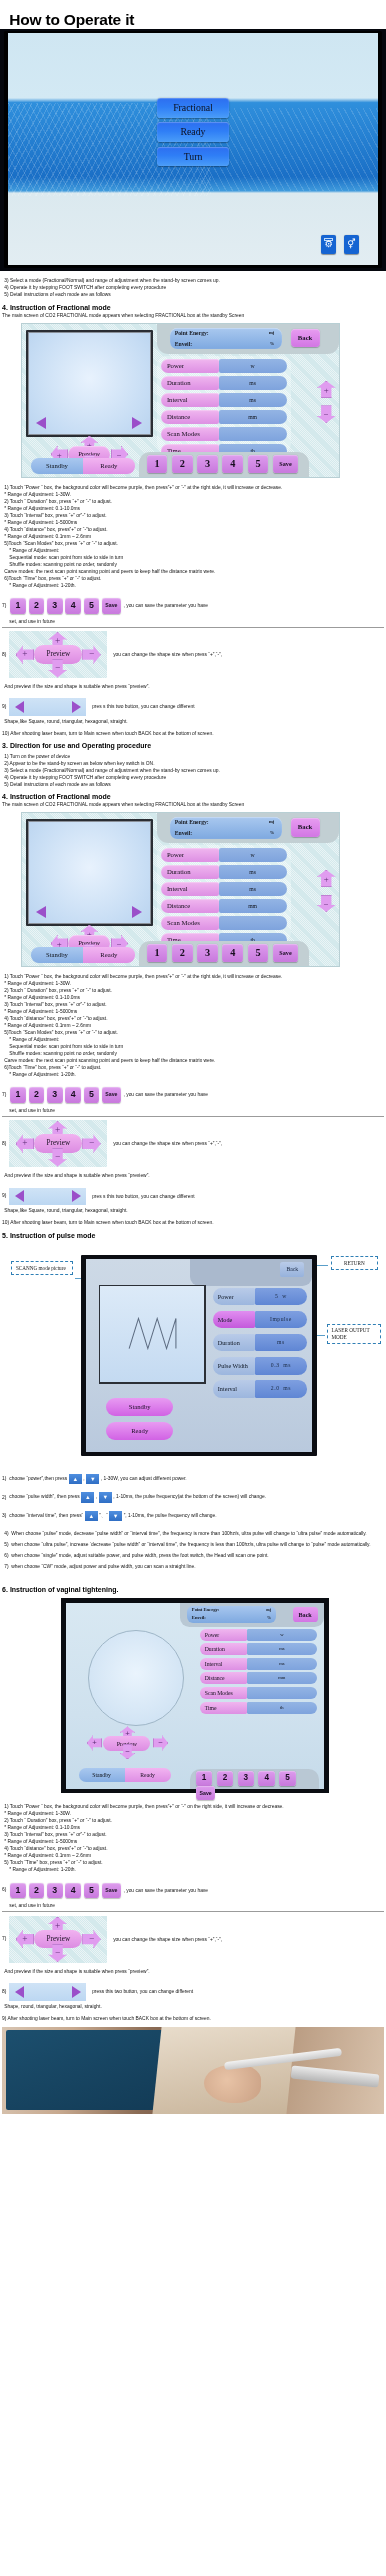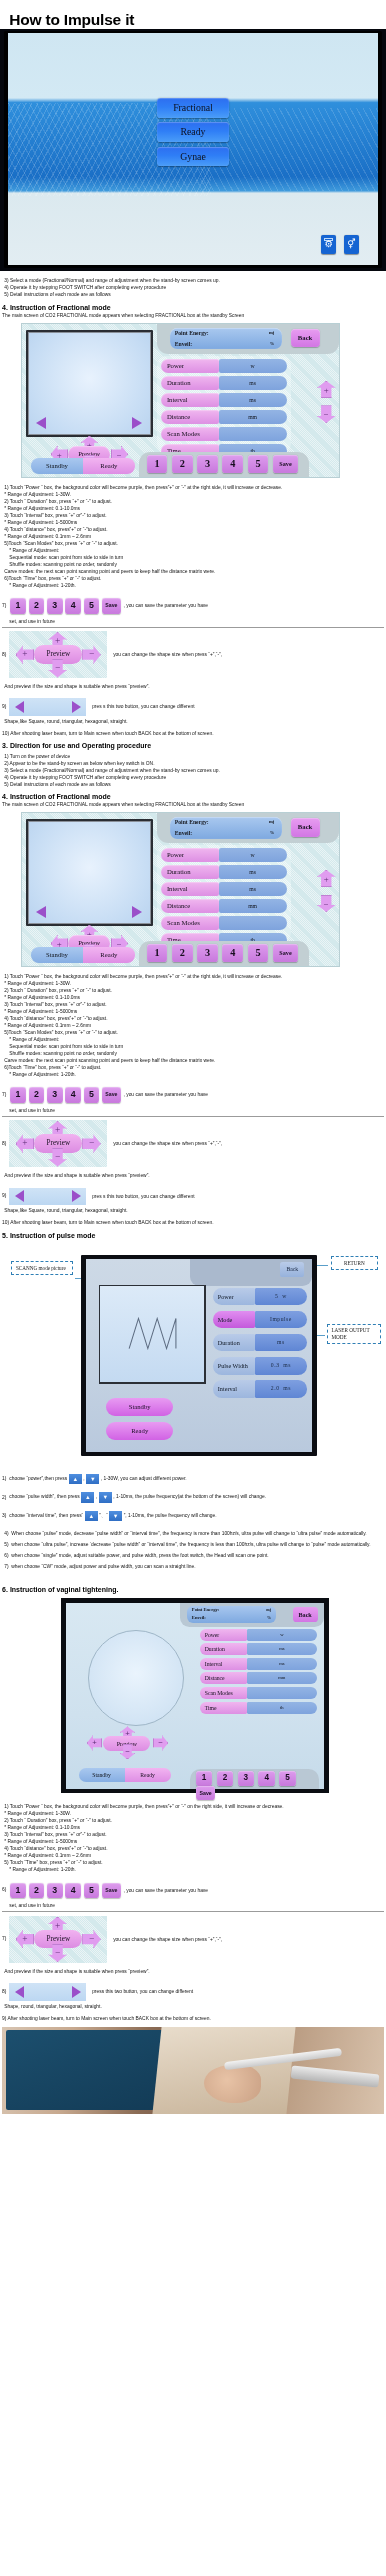--- a/index.html
+++ b/index.html
@@ -415,31 +415,31 @@
     position:absolute; left:202px; top:38px; width:57px; height:38px;
     background:radial-gradient(circle at 40% 40%,#e8c3a6,#c9a084);
     border-radius:50% 40% 45% 55%;
   }
 </style>
 </head>
 <body>
 
 <div class="page">
 
-  <h1 class="doc-title">How to Impulse it</h1>
+  <h1 class="doc-title">How to Operate it</h1>
 
   <div class="photo-standby">
     <div class="bezel"></div>
     <div class="screen">
       <div class="deco"></div>
       <div class="deco2"></div>
       <div class="sb-btns">
         <div class="sb-btn">Fractional</div>
         <div class="sb-btn">Ready</div>
-        <div class="sb-btn">Gynae</div>
+        <div class="sb-btn">Turn</div>
       </div>
       <div class="sb-icons">
         <span class="sb-icon"><span class="bar"></span><span class="g">⚙</span></span>
         <span class="sb-icon"><span class="g">⚥</span></span>
       </div>
     </div>
   </div>
 
   <div class="spacer-sm"></div>
   <div class="block">

